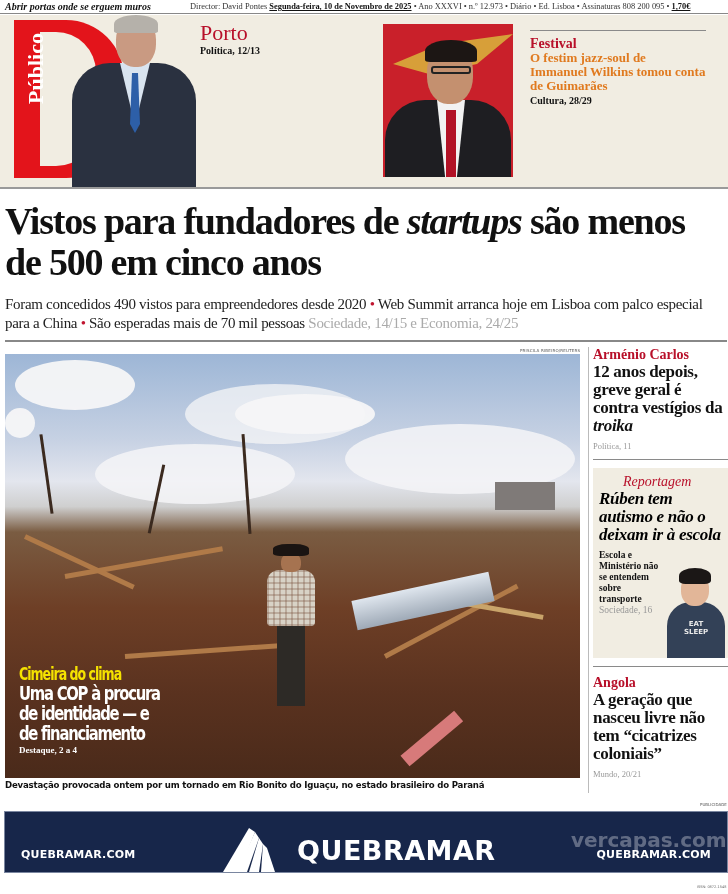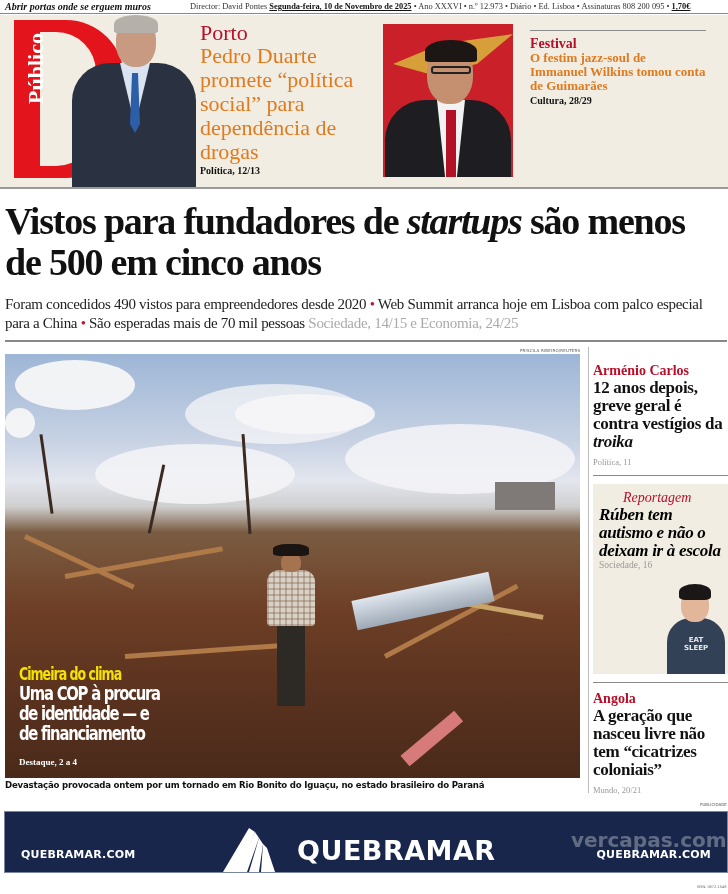--- a/index.html
+++ b/index.html
@@ -67,21 +67,21 @@
   .man { position: absolute; left: 262px; top: 190px; width: 48px; height: 170px; }
   .man .hat { position: absolute; left: 6px; top: 0; width: 36px; height: 12px; background: #1a1412; border-radius: 40% 40% 20% 20%; }
   .man .face { position: absolute; left: 14px; top: 10px; width: 20px; height: 18px; background: #a67350; border-radius: 40%; }
   .man .shirt { position: absolute; left: 0; top: 26px; width: 48px; height: 56px; background: #d8d2c6; border-radius: 12px 12px 4px 4px; background-image: repeating-linear-gradient(90deg, rgba(120,80,60,.3) 0 2px, transparent 2px 6px), repeating-linear-gradient(0deg, rgba(120,80,60,.3) 0 2px, transparent 2px 6px); }
   .man .pants { position: absolute; left: 10px; top: 82px; width: 28px; height: 80px; background: #2d2a26; }
   .building { position: absolute; left: 490px; top: 128px; width: 60px; height: 28px; background: #7f7a78; }
 
   .photo-overlay { position: absolute; left: 19px; top: 665px; width: 210px; }
   .photo-overlay .kicker { font: bold 17px "DejaVu Sans Condensed", "DejaVu Sans", sans-serif; color: #f5e200; letter-spacing: -1.2px; line-height: 18px; transform: scaleX(.82); transform-origin: left; white-space: nowrap; }
   .photo-overlay .title { font: bold 19px "DejaVu Sans", sans-serif; color: #ffffff; letter-spacing: -1.6px; line-height: 20px; transform: scaleX(.78); transform-origin: left; white-space: nowrap; }
-  .photo-overlay .ref { font: bold 9px "Liberation Serif", serif; color: #fff; margin-top: 14px; }
+  .photo-overlay .ref { font: bold 9px "Liberation Serif", serif; color: #fff; margin-top: 2px; }
 
   .caption { position: absolute; left: 5px; top: 780px; font: bold 8.6px "DejaVu Sans", sans-serif; color: #111; letter-spacing: -0.2px; white-space: nowrap; }
 
   
   .rightcol { position: absolute; left: 588px; top: 347px; width: 140px; border-left: 1px solid #bbb; padding-left: 4px; height: 446px; }
   .rc-item .kicker { font: bold 14px "Liberation Serif", serif; color: #b8102a; line-height: 16px; }
   .rc-item .title { font: bold 17px "Liberation Serif", serif; color: #111; line-height: 18px; letter-spacing: -0.3px; }
   .rc-item .title i { font-style: italic; }
   .rc-item .ref { font: 8.5px "Liberation Serif", serif; color: #999; margin-top: 6px; }
   .rc-sep { height: 1px; background: #8a8a8a; margin: 8px 0; }
@@ -127,21 +127,20 @@
   <div class="person1">
     <div class="suit"></div>
     <div class="shirt"></div>
     <div class="tie"></div>
     <div class="head"></div>
     <div class="hair"></div>
   </div>
 
   <div class="lead1">
     <div class="kicker">Porto</div>
-    <div class="title">Pedro Duarte promete “política social” para dependência de drogas</div>
     <div class="ref">Política, 12/13</div>
   </div>
 
   <div class="photo2">
     <div class="wing"></div>
     <div class="suit"></div>
     <div class="shirt"></div>
     <div class="tie"></div>
     <div class="head"></div>
     <div class="hair"></div>
@@ -195,30 +194,31 @@
   <div class="kicker">Cimeira do clima</div>
   <div class="title">Uma COP à procura</div>
   <div class="title">de identidade — e</div>
   <div class="title">de financiamento</div>
   <div class="ref">Destaque, 2 a 4</div>
 </div>
 
 <div class="caption">Devastação provocada ontem por um tornado em Rio Bonito do Iguaçu, no estado brasileiro do Paraná</div>
 
 <div class="rightcol">
-  <div class="rc-item" style="margin-top:16px">
+  <div class="rc-item" style="margin-top:0">
     <div class="kicker">Arménio Carlos</div>
     <div class="title"><span>12 anos depois, greve geral é contra vestígios da </span><i>troika</i></div>
     <div class="ref">Política, 11</div>
   </div>
   <div class="rc-sep"></div>
 
   <div class="rep">
     <div class="kicker">Reportagem</div>
     <div class="title">Rúben tem autismo e não o deixam ir à escola</div>
+    <div class="sub">Escola e Ministério não se entendem sobre transporte</div>
     <div class="ref">Sociedade, 16</div>
     <div class="boy">
       <div class="hoodie"></div>
       <div class="face"></div>
       <div class="hair"></div>
       <div class="print">EAT SLEEP</div>
     </div>
   </div>
   <div class="rc-sep"></div>
 

